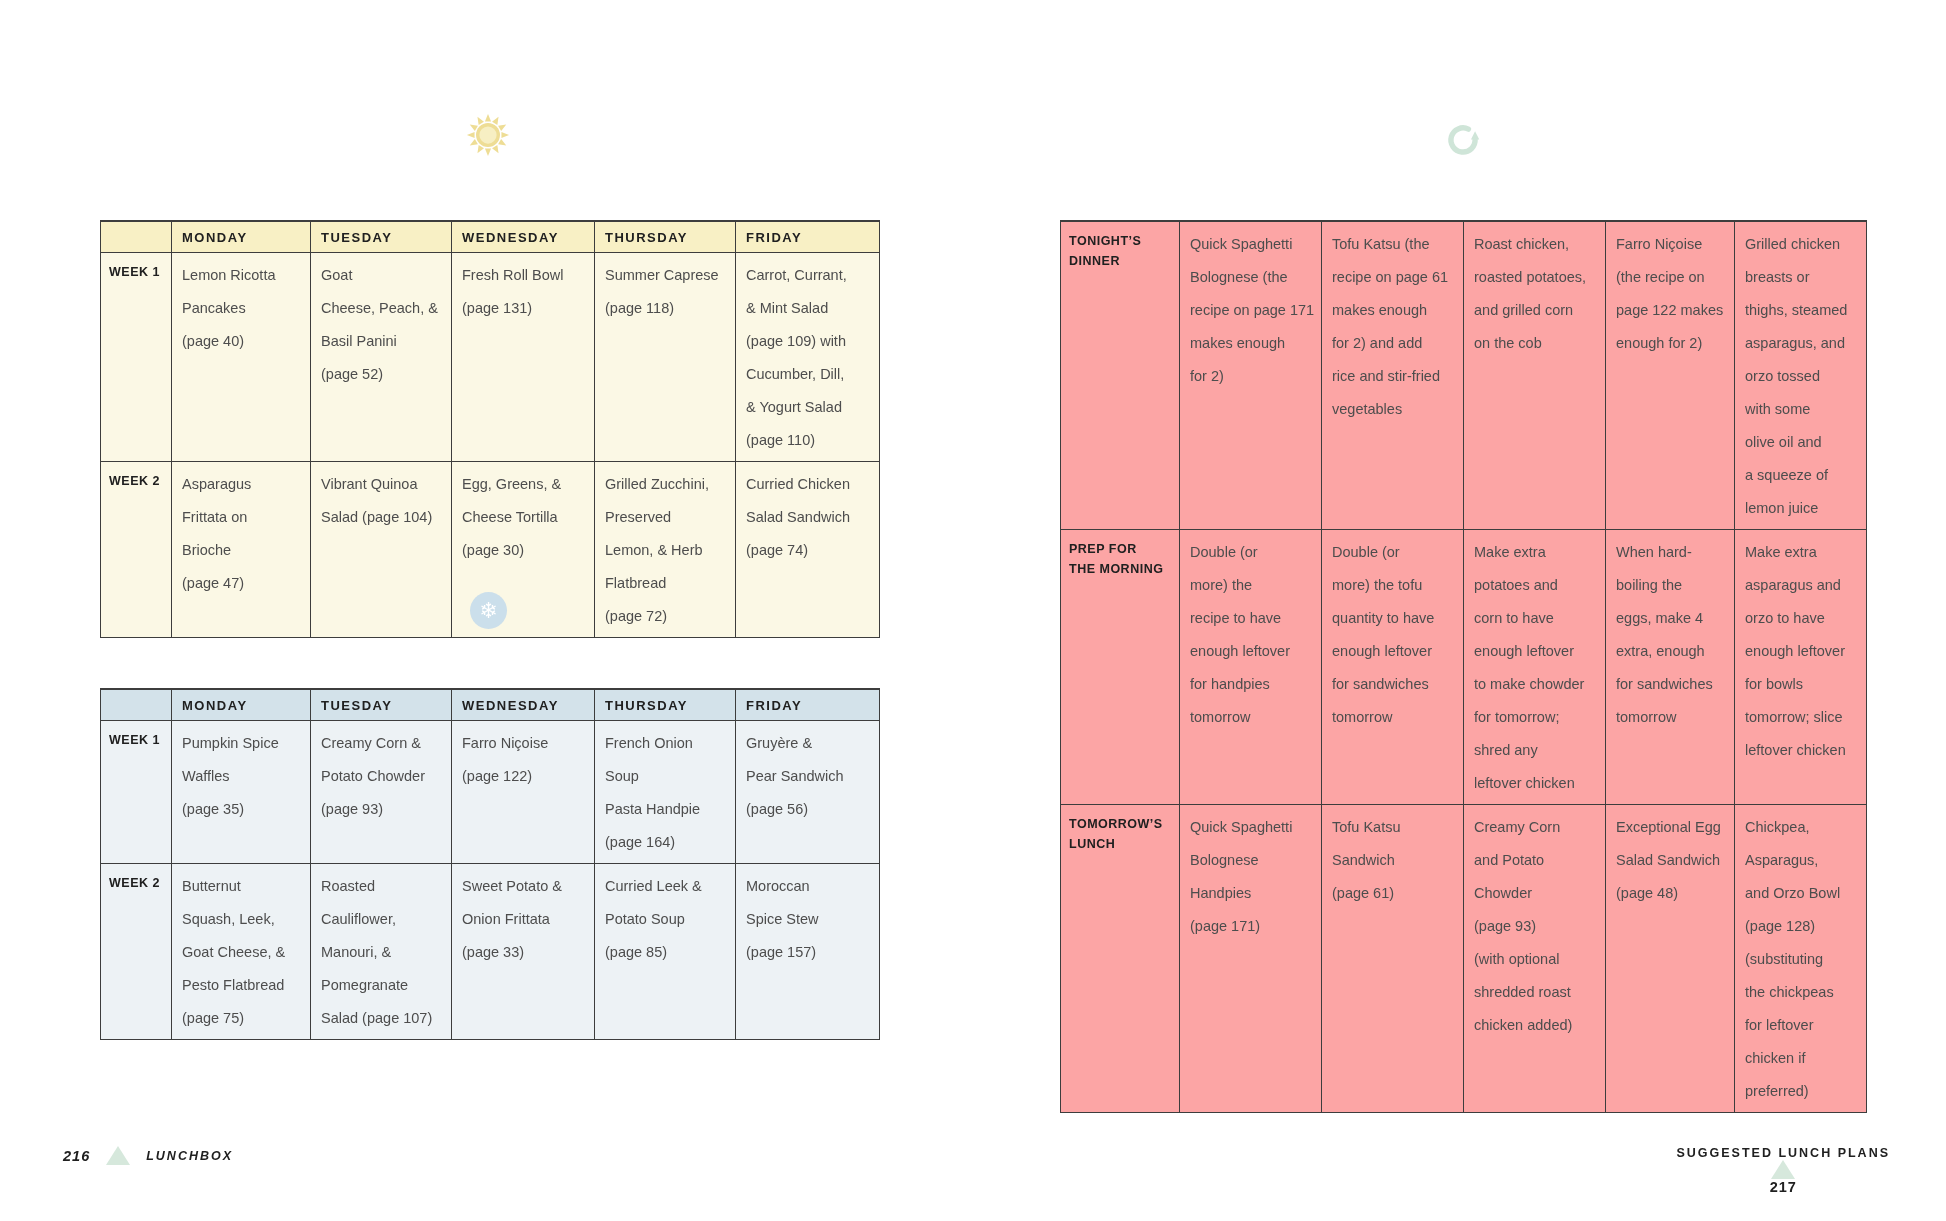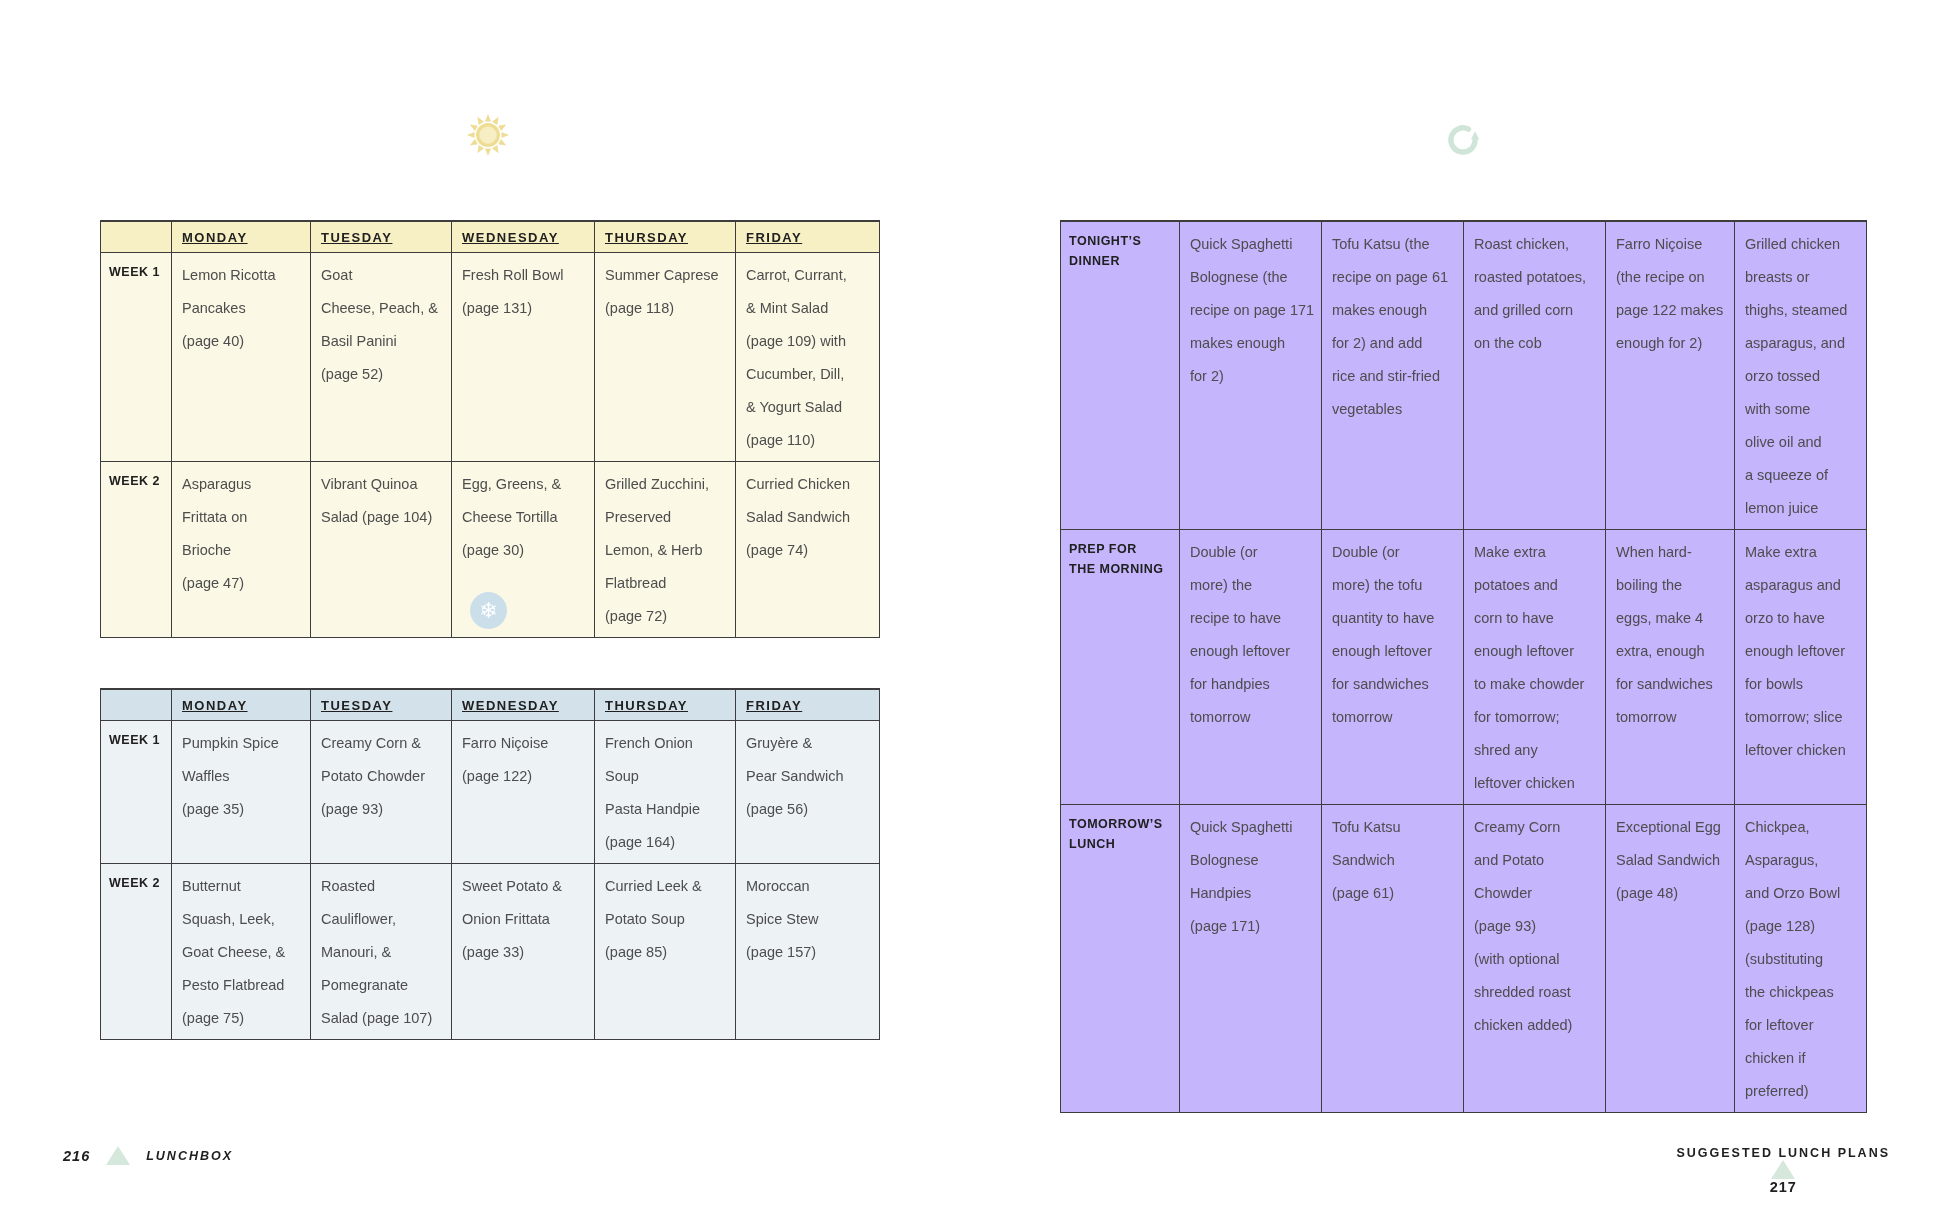--- a/index.html
+++ b/index.html
@@ -21,41 +21,41 @@
   #hot-title{left:138px;top:180px;}
   #cold-title{left:139px;top:656px;}
   #dinner-title{left:1113px;top:180px;}
   
   table{border-collapse:collapse;table-layout:fixed;}
   table,td,th{border:1px solid #3d3d3d;}
   table{border-top:2px solid #3d3d3d;}
   td,th{vertical-align:top;overflow:hidden;}
   .day-th{
     text-align:left;font-weight:bold;font-size:13px;letter-spacing:1.5px;color:#202020;
-    padding:0 4px 0 10px;height:30px;vertical-align:middle;white-space:nowrap;text-decoration:underline;
+    padding:0 4px 0 10px;height:30px;vertical-align:middle;white-space:nowrap;
   }
   .week-td,.rowhead-td{
     font-weight:bold;font-size:12.5px;letter-spacing:0.5px;color:#202020;
     padding:9px 4px 4px 8px;white-space:pre-line;line-height:20px;
   }
   .cell-td{
     font-size:14.5px;line-height:33px;color:#4d4d4d;
     padding:6px 6px 4px 10px;white-space:pre-line;
   }
   #hot-table-wrap{position:absolute;left:100px;top:220px;}
   #cold-table-wrap{position:absolute;left:100px;top:688px;}
   #dinner-table-wrap{position:absolute;left:1060px;top:220px;}
   .hot  th{background:#f8f0c5;}
   .hot  td{background:#fbf8e5;}
   .hot  .tr-a{height:169px;} .hot .tr-b{height:137px;}
   .cold th{background:#d3e2ea;}
   .cold td{background:#edf2f5;}
   .cold .tr-a{height:94px;}  .cold .tr-b{height:143px;}
   .green th{background:#c8dccd;}
-  .green td{background:#c4b5fd;}
+  .green td{background:#fca5a5;}
   .green .day-th{
     height:93px;vertical-align:top;white-space:pre-line;line-height:21px;
     padding:8px 4px 0 10px;letter-spacing:1px;
   }
   .green .tr-a{height:241px;} .green .tr-b{height:173px;} .green .tr-c{height:241px;}
   
   .footer{position:absolute;top:1146px;display:flex;align-items:center;}
   #footer-left{left:63px;font-style:italic;}
   #footer-right{right:56px;flex-direction:column;}
   .page-num{font-weight:bold;font-size:14.5px;letter-spacing:1px;color:#202020;}

